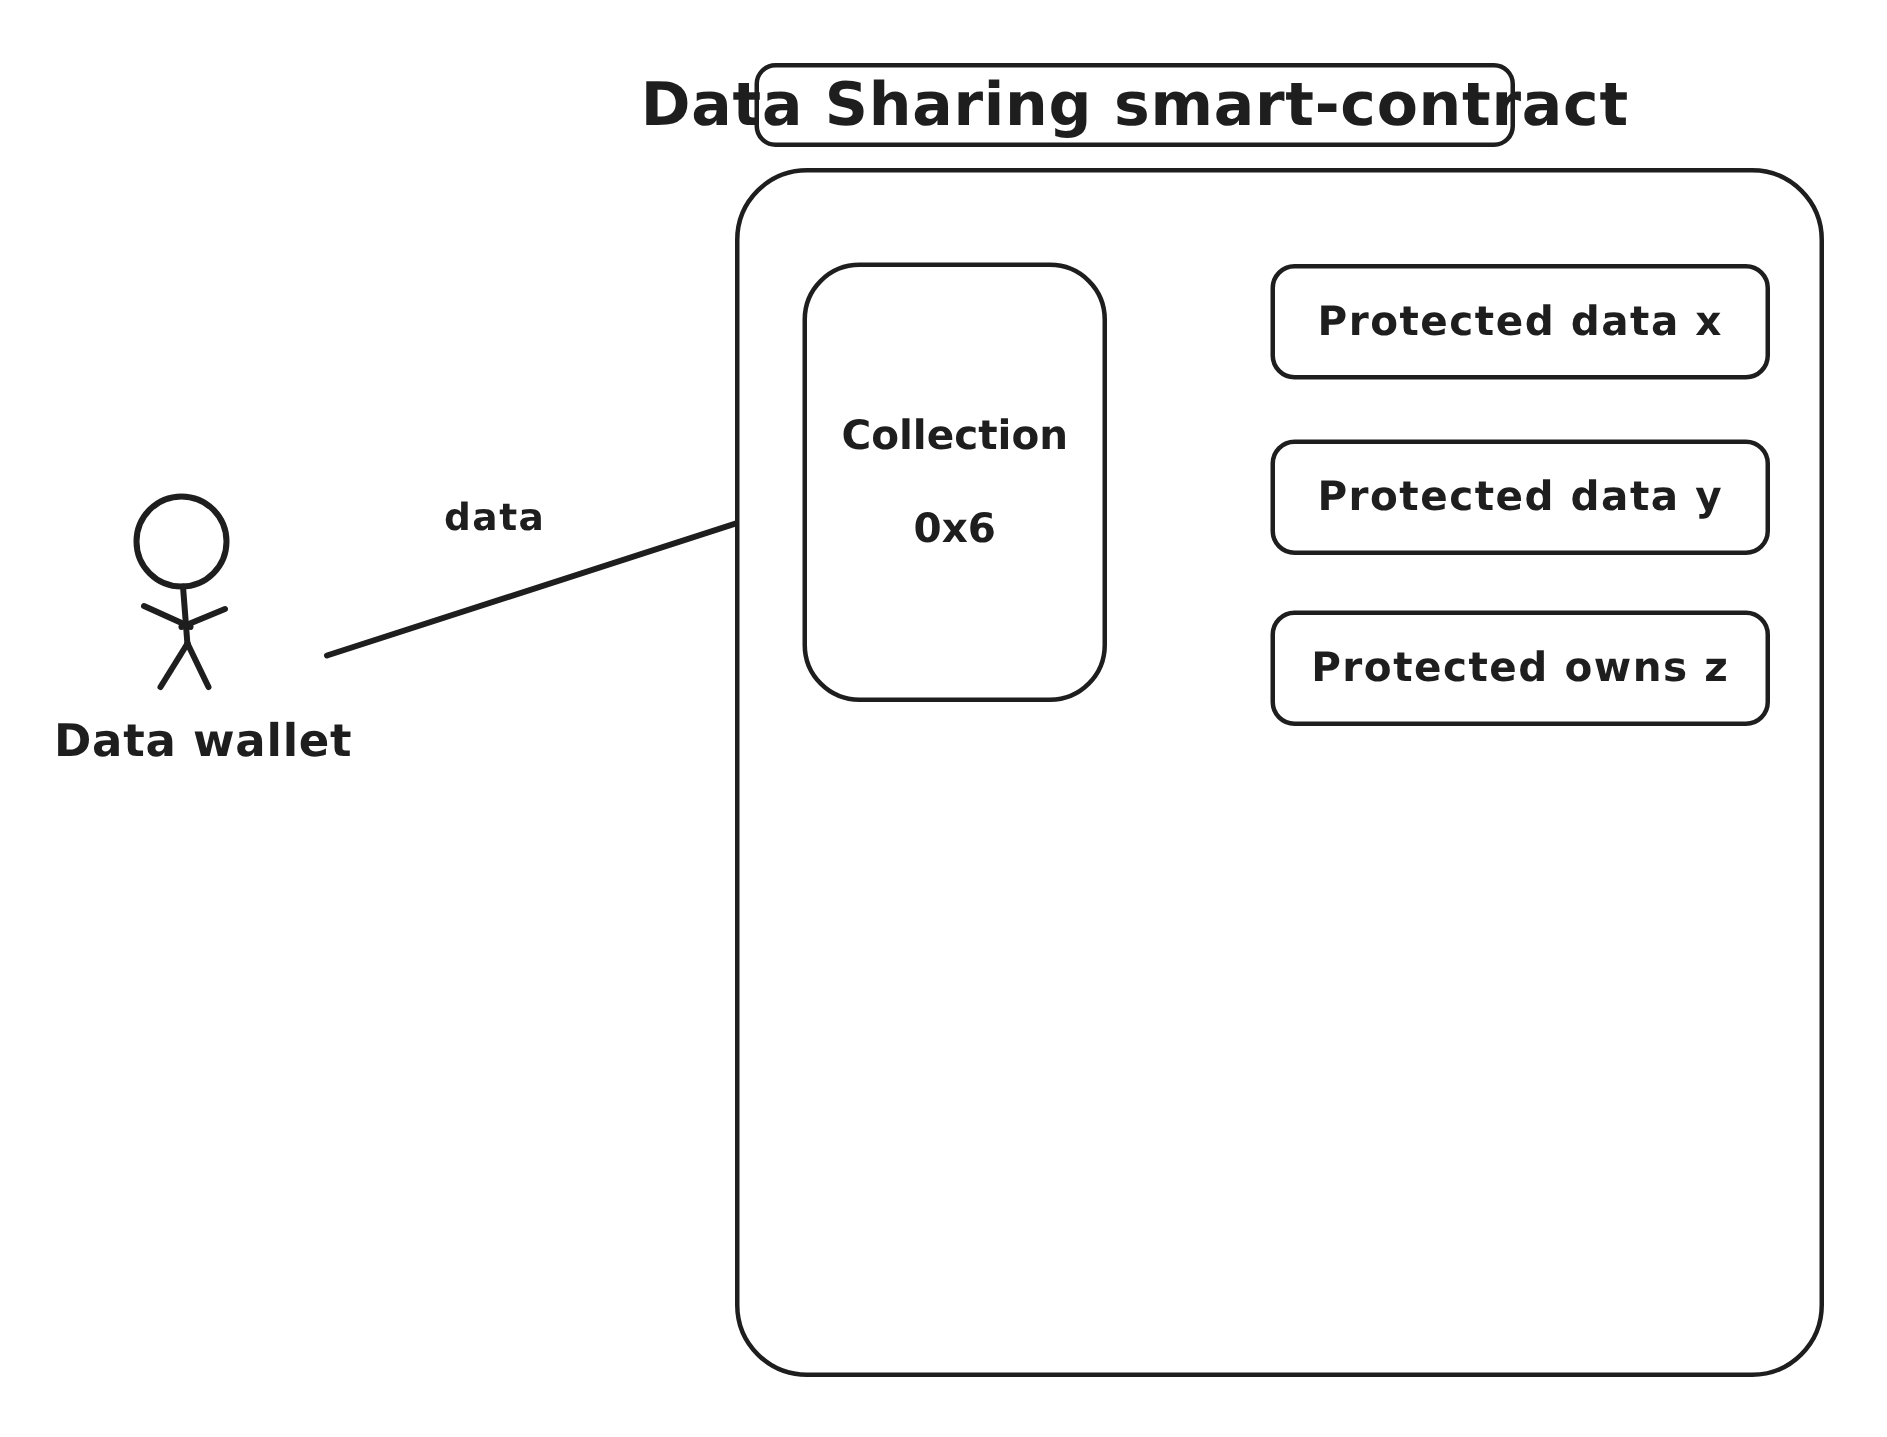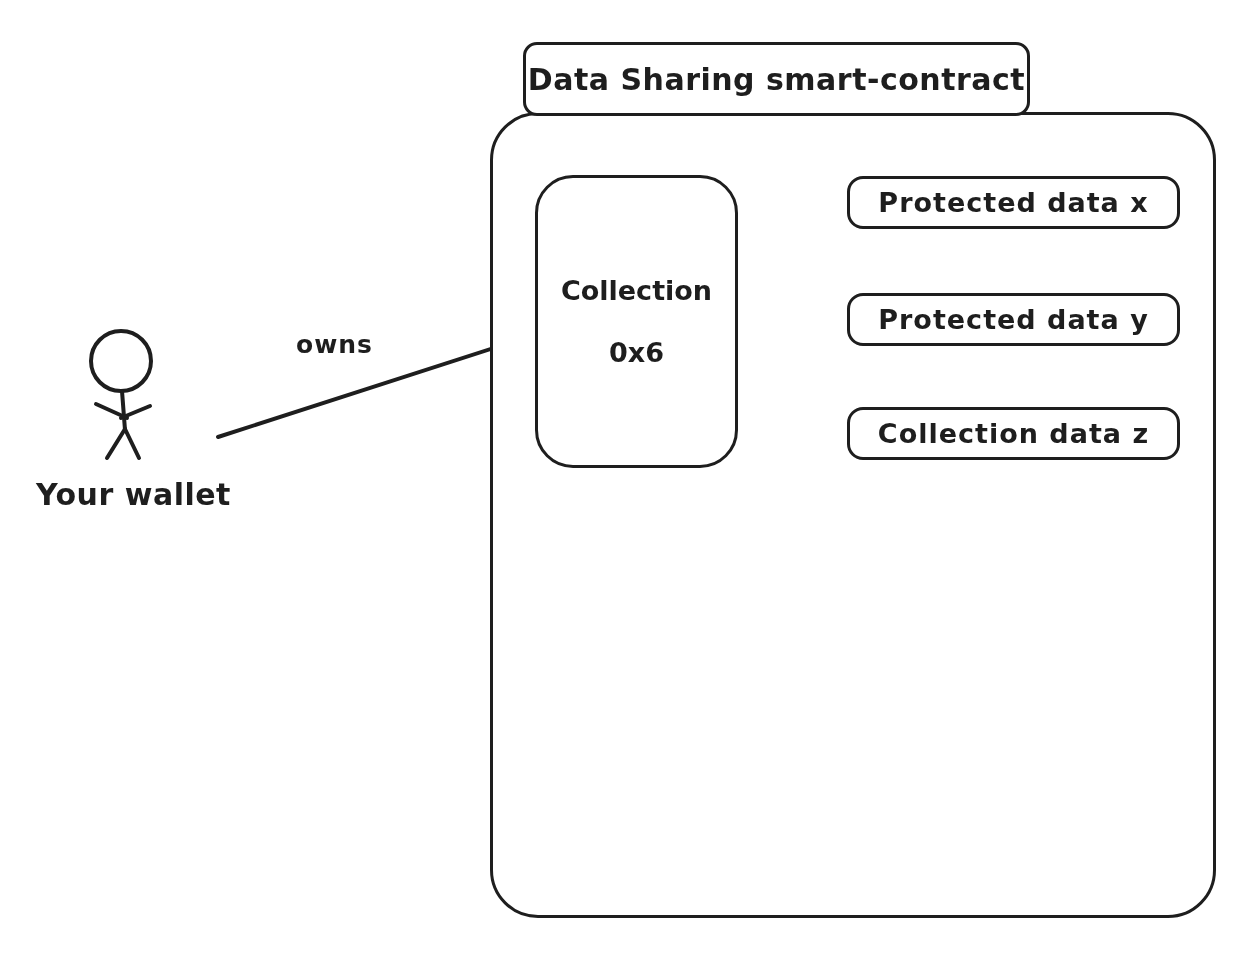--- a/index.html
+++ b/index.html
@@ -31,43 +31,42 @@
     text-align: center;
   }
   .contract-container {
     left: 490px; top: 112px;
     width: 726px; height: 806px;
     border-radius: 48px;
     z-index: 1;
   }
   .contract-title {
     left: 503px; top: 42px;
-    width: 507px; height: 74px;
+    width: 507px; height: 56px;
     border-radius: 14px;
     z-index: 3;
-    font-size: 30px;
+    font-size: 40px;
     font-weight: 600;
     letter-spacing: 0.5px;
     white-space: nowrap;
-    margin-left: 20px;
   }
   .collection-box {
     left: 535px; top: 175px;
     width: 203px; height: 293px;
     border-radius: 38px;
     z-index: 2;
     font-size: 27px;
     font-weight: 600;
     line-height: 1.45;
     flex-direction: column;
     gap: 22px;
   }
   .pbox {
     left: 847px;
-    width: 333px; height: 53px;
+    width: 333px; height: 77px;
     border-radius: 16px;
     z-index: 2;
     font-size: 27px;
     font-weight: 600;
     letter-spacing: 1px;
     white-space: nowrap;
   }
   .pbox-x { top: 176px; }
   .pbox-y { top: 293px; text-align: center; }
   .pbox-z { top: 407px; }
@@ -141,22 +140,22 @@
     <span>0x6</span>
   </div>
 
   <div class="box pbox pbox-x">
     <span>Protected data x</span>
   </div>
   <div class="box pbox pbox-y">
     <span>Protected data y</span>
   </div>
   <div class="box pbox pbox-z">
-    <span>Collection data z</span>
+    <span>Protected owns z</span>
   </div>
 
-  <div class="owns-label">owns</div>
+  <div class="owns-label">data</div>
 
   <div class="actor-label">
-    <div>Your wallet</div>
+    <div>Data wallet</div>
   </div>
 
 </div>
 
 </body></html>

